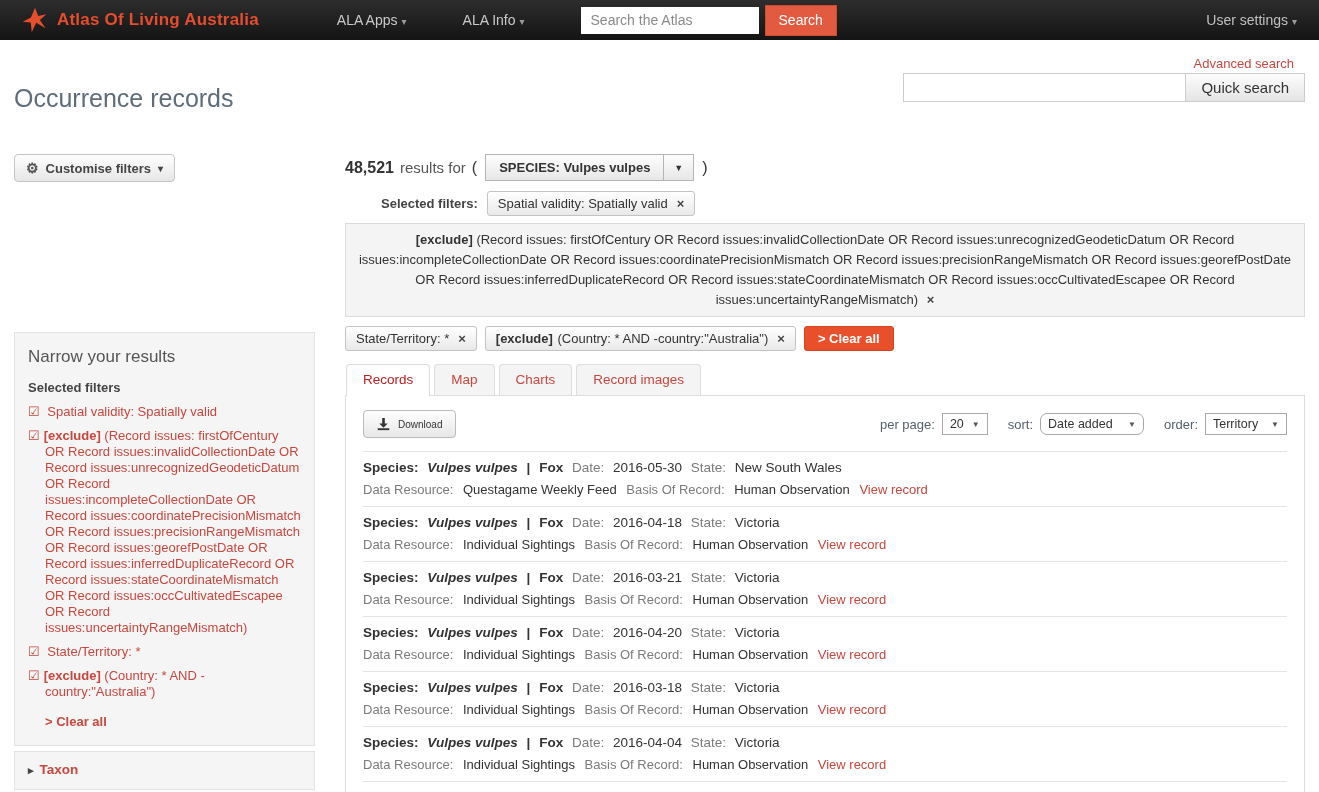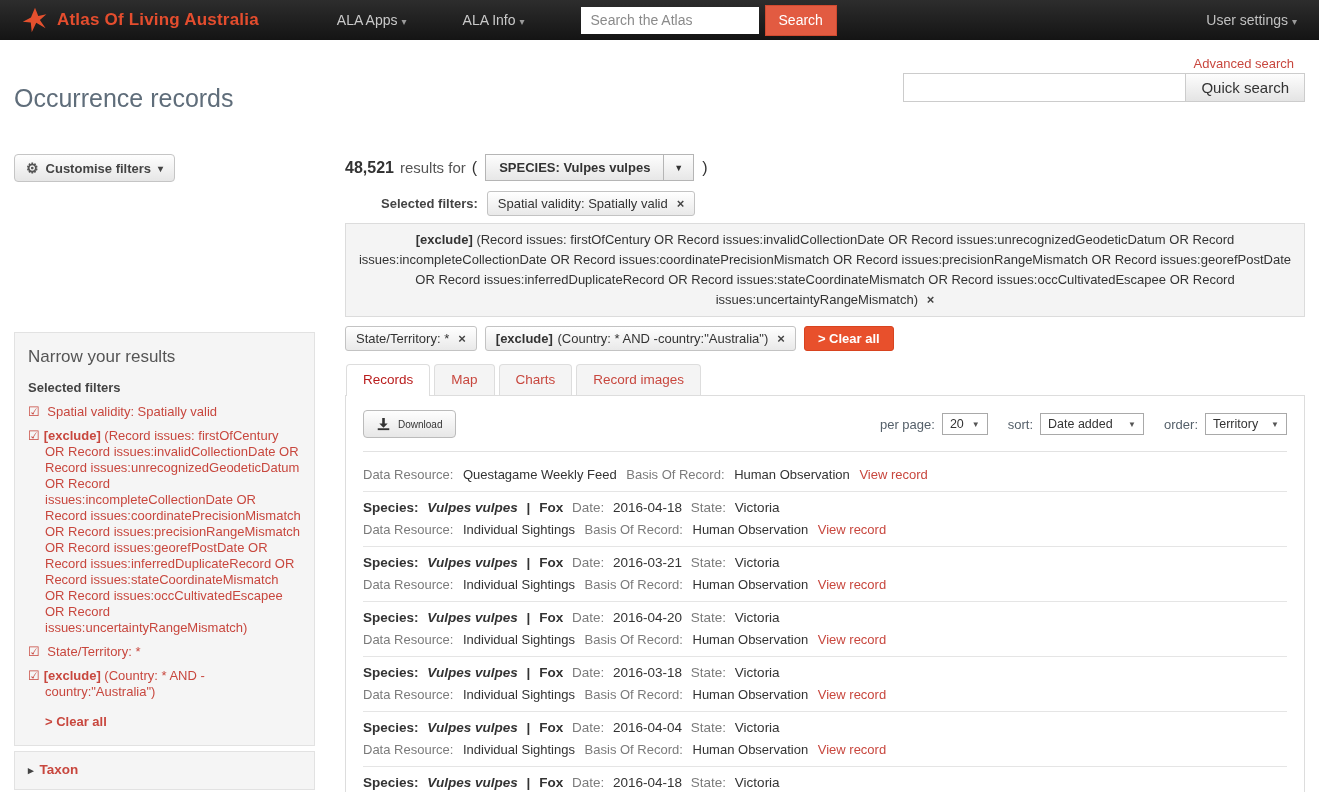--- a/index.html
+++ b/index.html
@@ -79,21 +79,21 @@
 
   .tab-content { border:1px solid #ddd; border-top:none; padding:14px 17px 0; min-height:432px; background:#fff; }
 
   
   .toolbar { display:flex; justify-content:space-between; align-items:center; padding-bottom:13px; }
   .download-btn { display:inline-flex; align-items:center; gap:8px; padding:6px 13px; border:1px solid #bbb; border-radius:4px; background:linear-gradient(#fefefe,#e7e7e7); font-size:10px; color:#333; cursor:pointer; }
   .controls { display:flex; align-items:center; gap:7px; color:#55606a; font-size:13px; }
   .selectbox { display:inline-flex; align-items:center; justify-content:space-between; gap:8px; border:1px solid #a9a9a9; background:#fff; padding:3px 7px; font-size:12.5px; color:#333; cursor:pointer; }
   .selectbox .sc { font-size:8px; color:#555; }
   .sel-perpage { min-width:42px; }
-  .sel-sort { min-width:104px; }
+  .sel-sort { min-width:104px;border-radius:7px; }
   .sel-order { min-width:82px; }
   .ctl-gap { width:6px; }
 
   
   .record { padding:8px 0 9px; border-top:1px solid #e5e5e5; font-size:13.5px; }
   .record:first-child { border-top:1px solid #e2e2e2; }
   .r1 span { margin-right:5px; }
   .r2 { margin-top:7px; font-size:13px; }
   .r2 span { margin-right:6px; }
   .rl { font-weight:bold; color:#333; }
@@ -229,20 +229,30 @@
           <span class="ctl-gap"></span>
           <span>order:</span>
           <span class="selectbox sel-order">
               <span>Territory</span>
               <span class="sc">▼</span>
             </span>
         </div>
       </div>
       <div id="records-list">
   <div class="record">
+    <div class="r1">
+      <span class="rl">Species:</span>
+      <span class="sci">Vulpes vulpes</span>
+      <span class="pipe">|</span>
+      <span class="rl">Fox</span>
+      <span class="gl">Date:</span>
+      <span class="rv">2016-05-30</span>
+      <span class="gl">State:</span>
+      <span class="rv">New South Wales</span>
+    </div>
     <div class="r2">
       <span class="gl">Data Resource:</span>
       <span class="rv">Questagame Weekly Feed</span>
       <span class="gl">Basis Of Record:</span>
       <span class="rv">Human Observation</span>
       <a class="view-link">View record</a>
     </div>
   </div>
 
   <div class="record">

